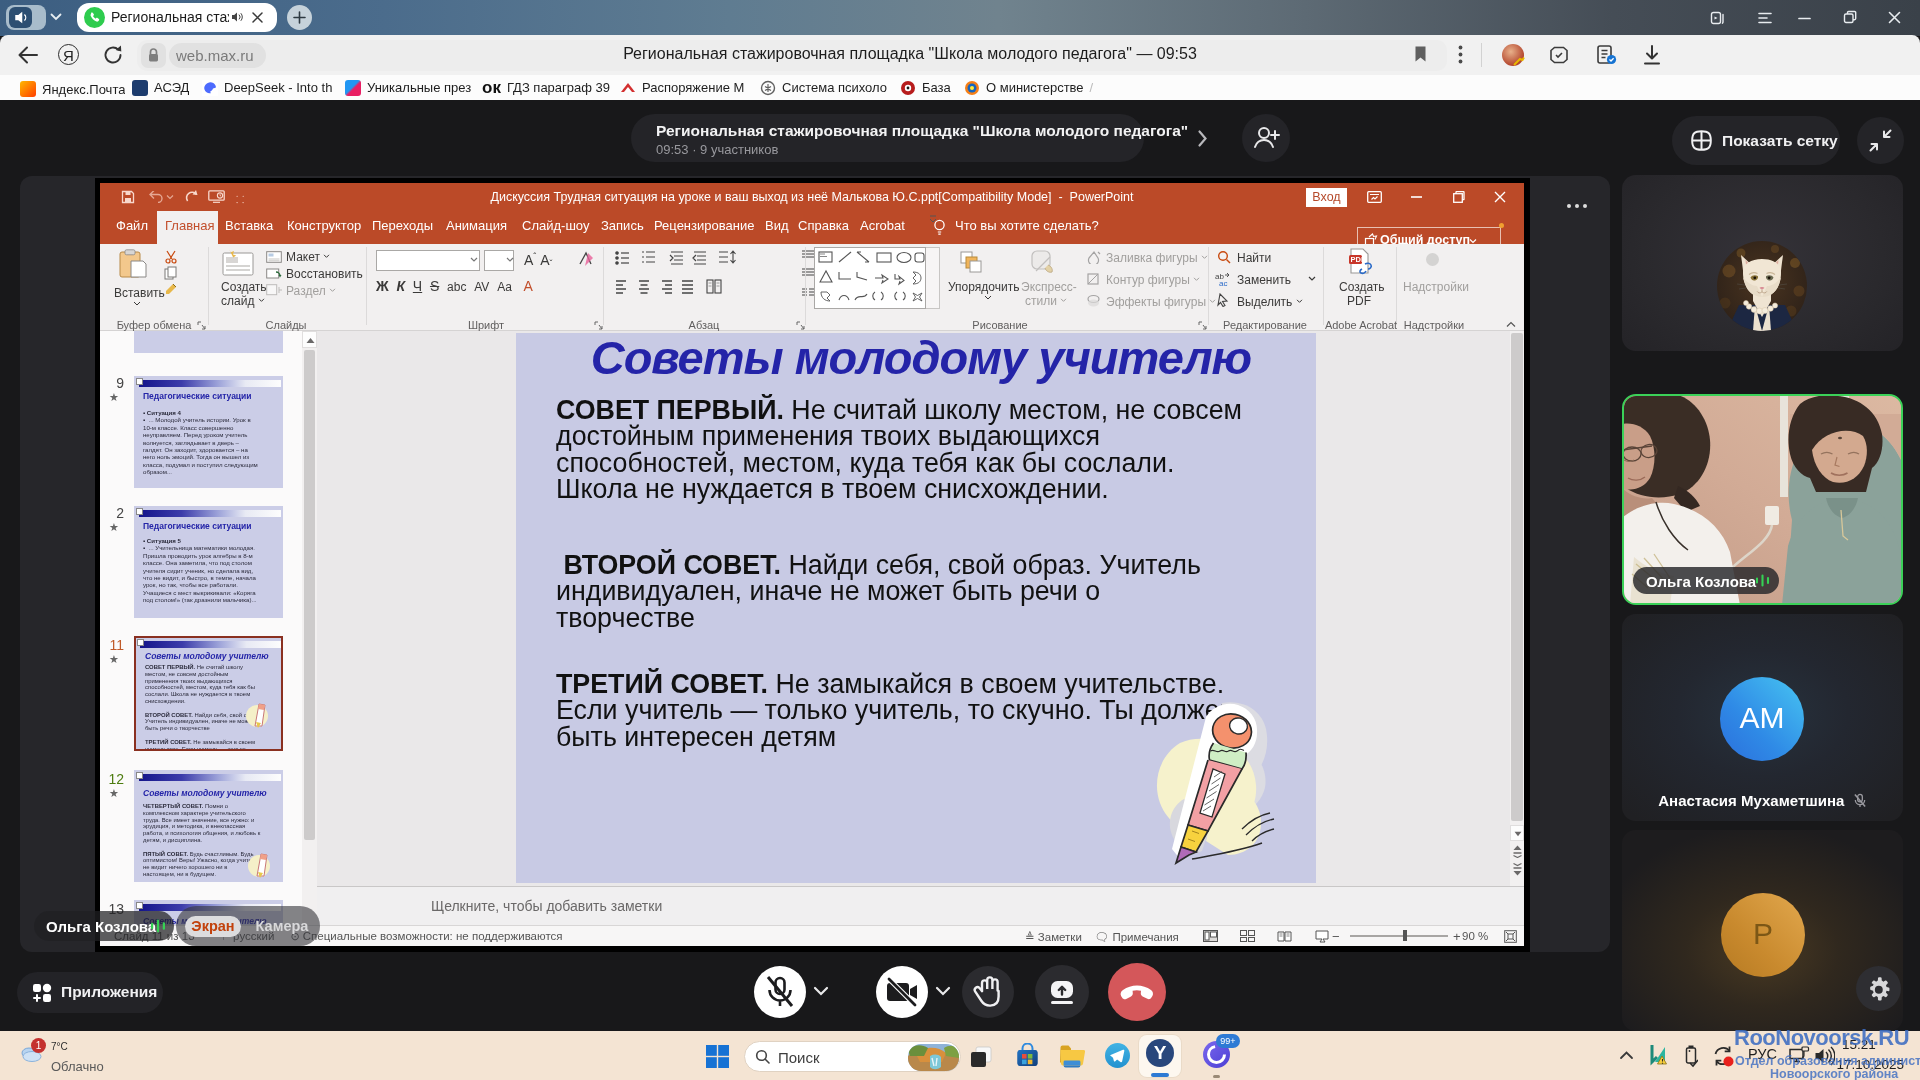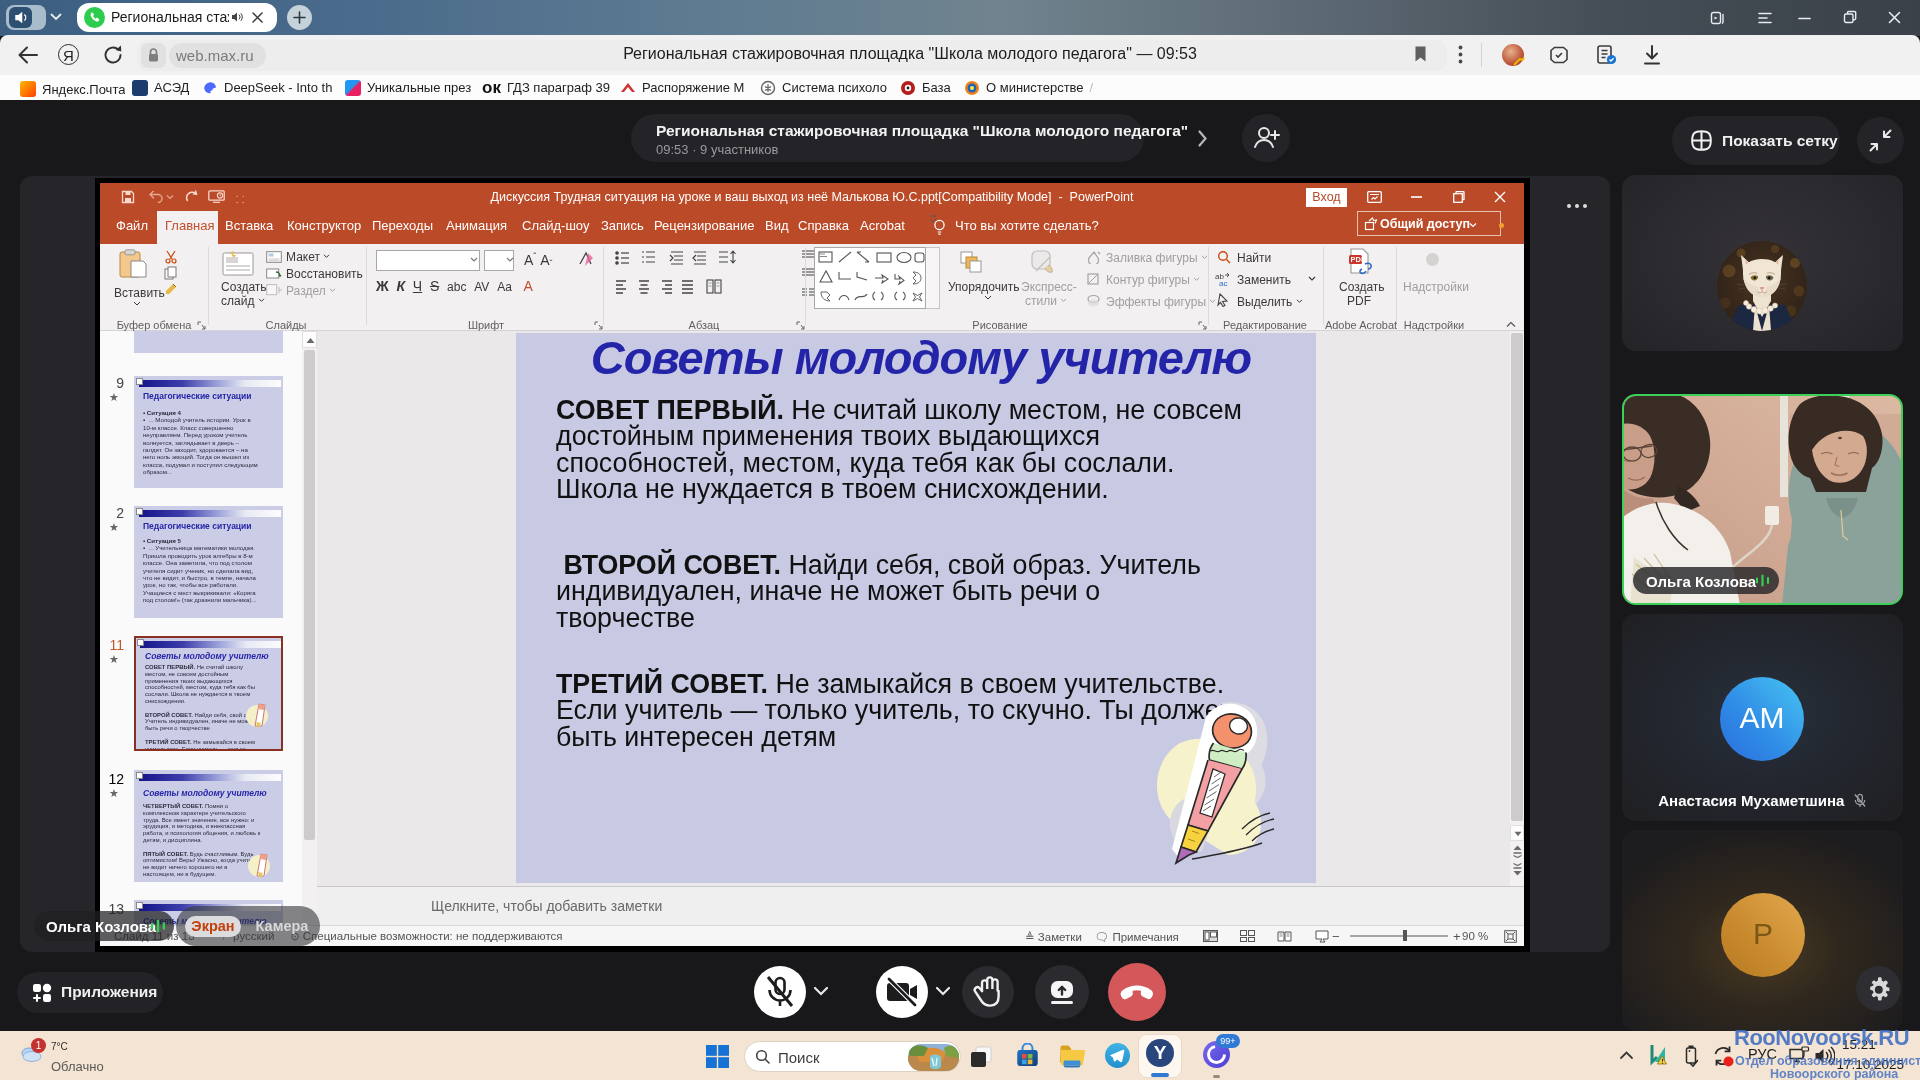--- a/index.html
+++ b/index.html
@@ -264,21 +264,21 @@
           <div class="mtab" style="left:501px;">Запись</div>
           <div class="mtab" style="left:554px;">Рецензирование</div>
           <div class="mtab" style="left:665px;">Вид</div>
           <div class="mtab" style="left:698px;">Справка</div>
           <div class="mtab" style="left:760px;">Acrobat</div>
           <svg class="abs" style="left:833px;top:8px;" width="13" height="17" viewBox="0 0 13 17">
               <circle cx="6.5" cy="6" r="4.6" fill="none" stroke="#fff" stroke-width="1.3"></circle>
               <path d="M4.8 13h3.4M5.3 15.2h2.4" stroke="#fff" stroke-width="1.2"></path>
             </svg>
           <div class="mtab" style="left:855px;">Что вы хотите сделать?</div>
-          <div class="abs" style="left:1257px;top:0;width:144px;height:25px;border:1px solid #e8c0b2;">
+          <div class="abs" style="left:1257px;top:16px;width:144px;height:25px;border:1px solid #e8c0b2;">
             <svg class="abs" style="left:6px;top:5px;" width="14" height="14" viewBox="0 0 14 14">
                 <path d="M5 4l3.5-3 1 2.5 3-.5-1.5 3.5" fill="none" stroke="#fff" stroke-width="1.1"></path>
                 <rect x="1.5" y="5.5" width="8" height="7" fill="none" stroke="#fff" stroke-width="1.2"></rect>
               </svg>
             <div class="abs" style="left:22px;top:5px;font-size:12.5px;font-weight:bold;color:#fff;">Общий доступ</div>
             <svg class="abs" style="left:111px;top:10px;" width="8" height="6" viewBox="0 0 8 6">
                 <path d="M1 1.5l3 3 3-3" stroke="#fff" stroke-width="1.2" fill="none"></path>
               </svg>
           </div>
           <div class="abs" style="left:1399px;top:12px;width:5px;height:5px;background:#f0a030;border-radius:50%;"></div>
@@ -558,21 +558,21 @@
             <div class="tbar" style="left:4px;top:3px;"></div>
             <div class="ttitle" style="font-style:italic;top:13px;">Советы молодому учителю</div>
             <div class="ttext" style="top:26px;font-size:5.9px;line-height:6.8px;width:118px;"><span class="tb">СОВЕТ ПЕРВЫЙ.</span> Не считай школу местом, не совсем достойным применения твоих выдающихся способностей, местом, куда тебя как бы сослали. Школа не нуждается в твоем снисхождении.<br><br><span class="tb">ВТОРОЙ СОВЕТ.</span> Найди себя, свой образ. Учитель индивидуален, иначе не может быть речи о творчестве<br><br><span class="tb">ТРЕТИЙ СОВЕТ.</span> Не замыкайся в своем учительстве. Если учитель — только учитель, то скучно. Ты должен быть интересен детям</div>
             <svg class="abs" style="left:108px;top:58px;" width="28" height="36" viewBox="0 0 28 32">
                 <ellipse cx="13" cy="18" rx="11" ry="11" fill="#f5f0c8"></ellipse>
                 <path d="M11 28 L15 6 L21 7 L18 28 Z" fill="#fff" stroke="#c87878" stroke-width="1"></path>
                 <path d="M15 6l6 1-1 5-6-1z" fill="#f0a088"></path>
                 <path d="M12 24l5 1-3 5z" fill="#e8c84a"></path>
               </svg>
           </div>
-          <div class="abs" style="left:2px;top:440px;width:22px;font-size:14px;color:#000000;text-align:right;">12</div>
+          <div class="abs" style="left:2px;top:440px;width:22px;font-size:14px;color:#4d7c0f;text-align:right;">12</div>
           <div class="abs" style="left:9px;top:456px;font-size:11px;color:#666;">★</div>
           <div class="abs thumbbox" style="top:439px;">
             <div class="tbar"></div>
             <div class="ttitle" style="font-style:italic;top:18px;">Советы молодому учителю</div>
             <div class="ttext" style="top:33px;font-size:5.9px;line-height:6.8px;width:118px;"><span class="tb">ЧЕТВЕРТЫЙ СОВЕТ.</span> Помни о комплексном характере учительского труда. Все имеет значение, все нужно: и эрудиция, и методика, и внеклассная работа, и психология общения, и любовь к детям, и дисциплина.<br><br><span class="tb">ПЯТЫЙ СОВЕТ.</span> Будь счастливым. Будь оптимистом! Веры! Ужасно, когда учитель не видит ничего хорошего ни в настоящем, ни в будущем.<br><br> Будь честным и правдивым. Дети очень высоко ценят честность</div>
             <svg class="abs" style="left:112px;top:78px;" width="28" height="32" viewBox="0 0 28 32">
                 <ellipse cx="13" cy="18" rx="11" ry="11" fill="#f5f0c8"></ellipse>
                 <path d="M11 28 L15 6 L21 7 L18 28 Z" fill="#fff" stroke="#c87878" stroke-width="1"></path>
                 <path d="M15 6l6 1-1 5-6-1z" fill="#f0a088"></path>
                 <path d="M12 24l5 1-3 5z" fill="#e8c84a"></path>

